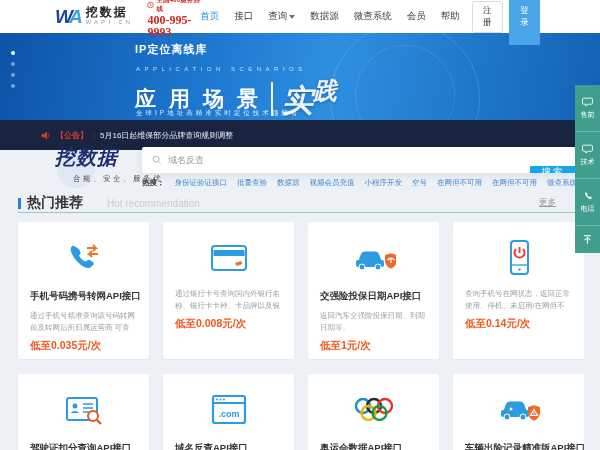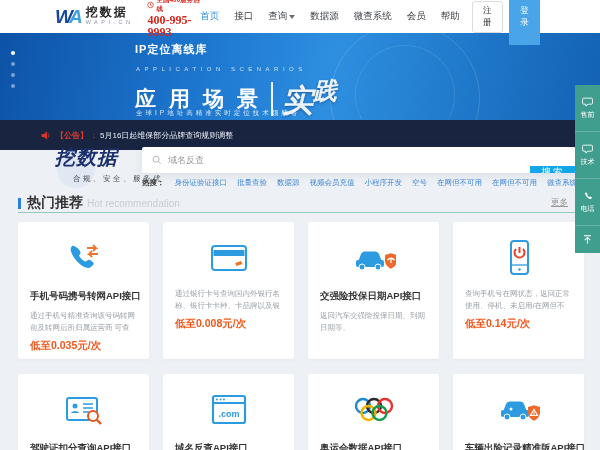--- a/index.html
+++ b/index.html
@@ -74,22 +74,22 @@
   .hotrow { position:absolute; left:142px; top:178px; width:440px; white-space:nowrap;
     font-size:7.5px; display:flex; gap:10px; }
   .hot-label { color:#333; font-weight:bold; }
   .hot-link { color:#3f86d6; cursor:pointer; text-decoration:none; }
 
   
   .section-hd { position:absolute; left:18px; top:194px; width:566px; height:19px;
     display:flex; align-items:center; border-bottom:1px solid #96cabf; }
   .sec-bar { width:3px; height:11px; background:#2b7fd9; margin-right:6px; }
   .sec-title { font-size:14px; font-weight:bold; color:#333; }
-  .sec-sub { font-size:10px; color:#c8cdd3; margin-left:4px; }
-  .sec-more { margin-left:auto; margin-right:16px; font-size:8.5px; color:#999; cursor:pointer;text-decoration:underline; }
+  .sec-sub { font-size:10px; color:#c8cdd3; margin-left:24px; }
+  .sec-more { margin-left:auto; margin-right:28px; font-size:8.5px; color:#999; cursor:pointer;text-decoration:underline; }
 
   
   .grid { position:absolute; left:18px; top:222px; width:566px; display:grid;
     grid-template-columns:repeat(4,131px); column-gap:14px; row-gap:15px; grid-auto-rows:137px; }
   .card { background:#fff; border-radius:2px; padding-top:13px; cursor:pointer;
     box-shadow:0 1px 3px rgba(40,60,90,.05); overflow:hidden; }
   .card-icon { height:46px; display:flex; align-items:center; justify-content:center; }
   .card-title { margin:9px 12px 0; font-size:9.5px; font-weight:bold; color:#333; white-space:nowrap; }
   .card-desc { margin:7px 12px 0; font-size:7.5px; color:#9aa1a8; line-height:1.55; height:23px; overflow:hidden; }
   .card-price { margin:6px 12px 0; font-size:10.5px; font-weight:bold; color:#f2561c; }
@@ -240,20 +240,21 @@
         <rect x="4" y="20" width="28" height="7" rx="2" fill="#2d9be0"></rect>
         <circle cx="10" cy="27" r="3" fill="#2d9be0" stroke="#fff" stroke-width="1"></circle>
         <circle cx="26" cy="27" r="3" fill="#2d9be0" stroke="#fff" stroke-width="1"></circle>
         <path d="M33 15l6-1.8 6 1.8v5.5q0 5.5-6 8.2-6-2.7-6-8.2z" fill="#ee6a2a"></path>
         <path d="M35.5 20q3.5-3.5 7 0" stroke="#fff" stroke-width="1.3" fill="none"></path>
         <path d="M39 19v4" stroke="#fff" stroke-width="1.3"></path>
       </svg>
     </div>
     <div class="card-title">交强险投保日期API接口</div>
     <div class="card-desc">返回汽车交强险投保日期、到期日期等。</div>
+    <div class="card-price">低至1元/次</div>
   </div>
 
   <div class="card">
     <div class="card-icon">
       <svg width="36" height="38" viewBox="0 0 36 38">
         <rect x="10" y="2" width="17" height="33" rx="3" fill="none" stroke="#2d9be0" stroke-width="2"></rect>
         <path d="M10 26h17" stroke="#2d9be0" stroke-width="1.3"></path>
         <circle cx="18.5" cy="30.5" r="1.2" fill="#2d9be0"></circle>
         <path d="M18.5 8v6" stroke="#e8402a" stroke-width="2"></path>
         <path d="M15 10a5 5 0 1 0 7 0" stroke="#e8402a" stroke-width="2" fill="none"></path>

